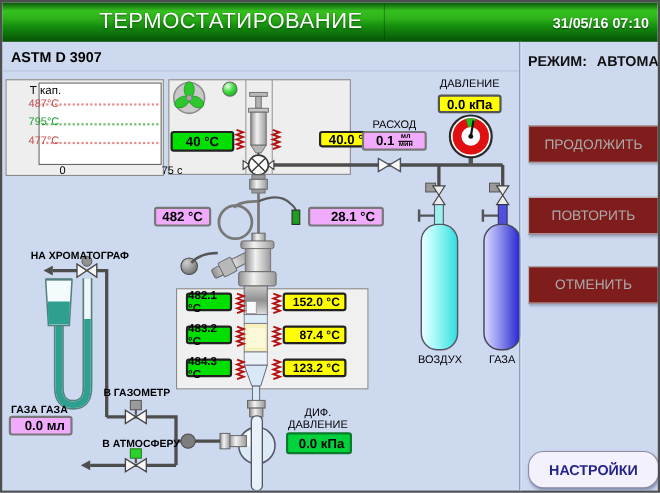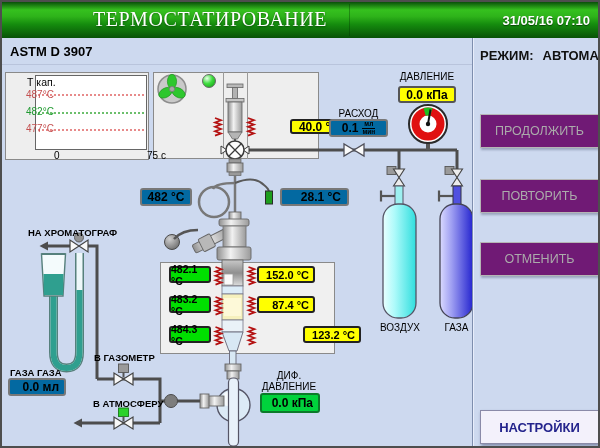--- a/index.html
+++ b/index.html
@@ -4,55 +4,55 @@
 <style>
   html,body{margin:0;padding:0;background:#9aa7bd;}
   .screen{position:relative;width:600px;height:448px;background:#cdd9ef;
     border:2px solid #4e4e4e;box-sizing:border-box;overflow:hidden;
     font-family:"Liberation Sans", sans-serif;-webkit-font-smoothing:antialiased;}
   .abs{position:absolute;}
   
   .hdr{left:0;top:0;width:100%;height:36px;
     background:linear-gradient(180deg,#0a4f0a 0%,#35c11e 22%,#2eb31a 40%,#158c0e 62%,#075207 100%);}
   .hdr-title{left:0;top:6px;width:416px;text-align:center;color:#fff;font-size:20px;
-    letter-spacing:.5px;text-shadow:0 1px 2px rgba(0,40,0,.6);font-family:Liberation Serif, serif;}
+    letter-spacing:.5px;text-shadow:0 1px 2px rgba(0,40,0,.6);}
   .hdr-date{right:8px;top:11px;color:#fff;font-size:13px;font-weight:bold;
     text-shadow:0 1px 1px rgba(0,40,0,.7);}
   .hdr-sep{left:347px;top:2px;width:1px;height:32px;background:rgba(0,50,0,.35);}
   
   .method{left:8px;top:42px;font-size:13px;font-weight:bold;color:#000;}
   .mode{left:478px;top:46px;font-size:13px;font-weight:bold;color:#111;display:flex;gap:9px;}
   .hline{left:0;top:62px;width:470px;height:1px;background:#b9c4dc;}
   .vdiv{left:470px;top:36px;width:1px;height:410px;background:#7e8eae;box-shadow:1px 0 0 #e8eefc;}
   
   .panel{position:absolute;background:#eeeeee;border:1px solid #8a8a8a;box-sizing:border-box;z-index:1;}
   .panel-div{position:absolute;width:1px;background:#9a9a9a;z-index:1;}
   .plot{position:absolute;background:#fff;border:1px solid #666;box-sizing:border-box;z-index:1;}
   .dots{position:absolute;left:2px;right:2px;height:0;border-top:2px dotted;}
   
   .gfx{left:0;top:0;z-index:2;}
   
   .lbl{position:absolute;font-size:10px;color:#000;white-space:nowrap;z-index:3;}
   .b{font-weight:bold;}
   .disp{position:absolute;display:flex;align-items:center;justify-content:center;
     font-weight:bold;color:#000;border-radius:3px;box-sizing:border-box;z-index:3;}
-  .disp.gray{background:#0369a1;border:2px solid #787878;}
+  .disp.gray{background:#f0abfc;border:2px solid #787878;}
   .disp.green{background:#00df00;border:2px solid #222;}
   .disp.yellow{background:#ffff00;border:2px solid #222;}
   .disp.bgreen{background:#00d23c;border:2px solid #0c7a2a;}
   .frac{display:inline-flex;flex-direction:column;align-items:center;font-size:6.5px;
     font-weight:bold;line-height:6.5px;margin-left:4px;}
   .frac .den{border-top:1px solid #000;}
   
   .tick{position:absolute;font-size:10px;z-index:3;margin-left:19px;}
   
   .btn{position:absolute;left:478px;width:119px;height:34px;display:flex;align-items:center;
     justify-content:center;font-size:12.5px;box-sizing:border-box;z-index:3;
     font-family:"Liberation Sans", sans-serif;}
-  .btn.disabled{background:#701a75;border:1px solid #b5b5b5;color:#ababab;
+  .btn.disabled{background:#7f1d1d;border:1px solid #b5b5b5;color:#ababab;
     box-shadow:1px 2px 2px rgba(60,70,100,.35);}
   .btn.active{background:#f3f1fb;border:1px solid #8a8aa8;color:#24248c;font-weight:bold;
     font-size:13px;box-shadow:1px 2px 3px rgba(40,50,90,.45);}
 </style>
 </head>
 <body>
 
 <div class="screen">
 
   <div class="abs hdr"></div>
@@ -278,25 +278,28 @@
       <path d="M51.5 293 V350 Q51.5 366 64.5 366 Q77.5 366 77.5 350 V251" fill="none" stroke="#eef8fa" stroke-width="6"></path>
       <path d="M51.5 293 V350 Q51.5 366 64.5 366 Q77.5 366 77.5 350 V288" fill="none" stroke="#2f9f8f" stroke-width="6"></path>
       <polygon points="39.5,252 63.5,252 61,294 42,294" fill="#f4fbfc" stroke="#56807c" stroke-width="1.4"></polygon>
       <polygon points="41.5,272 61.5,272 61,293 42,293" fill="#2f9f8f"></polygon>
       <line x1="39.5" y1="252" x2="63.5" y2="252" stroke="#56807c" stroke-width="2"></line>
     </g>
   </svg>
 
   <div class="tick" style="left:6px;top:74px;color:#000;font-size:10.5px;">Т кап.</div>
   <div class="tick" style="left:5px;top:87px;color:#c45050;">487°С</div>
-  <div class="tick" style="left:5px;top:104px;color:#1f9a30;">482°С</div>
+  <div class="tick" style="left:5px;top:104px;color:#1f9a30;">795°С</div>
   <div class="tick" style="left:5px;top:121px;color:#c45050;">477°С</div>
   <div class="tick" style="left:33px;top:148px;color:#000;">0</div>
   <div class="tick" style="left:126px;top:148px;color:#000;">75 с</div>
 
+  <div class="disp green" style="left:153px;top:117px;width:58px;height:19px;font-size:12px;">
+    <span>40 °С</span>
+    </div>
   <div class="disp yellow" style="left:253px;top:117px;width:58px;height:15px;font-size:12px;margin-left:35px;">
     <span>40.0 °С</span>
     </div>
 
   <div class="lbl" style="left:327px;top:106px;width:59px;text-align:center;">РАСХОД</div>
   <div class="disp gray" style="left:327px;top:117px;width:59px;height:18px;font-size:12px;">
     <span>0.1</span>
     <span class="frac">
       <span>мл</span>
       <span class="den">мин</span>
@@ -323,21 +326,21 @@
     </div>
   <div class="disp green" style="left:167px;top:324px;width:42px;height:17px;font-size:10.5px;">
     <span>484.3 °С</span>
     </div>
   <div class="disp yellow" style="left:255px;top:264px;width:58px;height:17px;font-size:11px;justify-content:flex-end;padding-right:4px;">
     <span>152.0 °С</span>
     </div>
   <div class="disp yellow" style="left:255px;top:294px;width:58px;height:17px;font-size:11px;justify-content:flex-end;padding-right:4px;">
     <span>87.4 °С</span>
     </div>
-  <div class="disp yellow" style="left:255px;top:324px;width:58px;height:17px;font-size:11px;justify-content:flex-end;padding-right:4px;margin-left:46px;">
+  <div class="disp yellow" style="left:255px;top:324px;width:58px;height:17px;font-size:11px;justify-content:flex-end;padding-right:4px;">
     <span>123.2 °С</span>
     </div>
 
   <div class="lbl b" style="left:252px;top:368px;width:70px;text-align:center;font-weight:normal;">ДИФ.</div>
   <div class="lbl" style="left:252px;top:379px;width:70px;text-align:center;">ДАВЛЕНИЕ</div>
   <div class="disp bgreen" style="left:258px;top:391px;width:60px;height:20px;font-size:12px;justify-content:flex-end;padding-right:5px;">
     <span>0.0 кПа</span>
     </div>
 
   <div class="lbl b" style="left:8px;top:365px;font-size:9.5px;">ГАЗА ГАЗА</div>
@@ -354,17 +357,17 @@
 
   <div class="btn disabled" style="top:112px;">
     <span>ПРОДОЛЖИТЬ</span>
     </div>
   <div class="btn disabled" style="top:177px;">
     <span>ПОВТОРИТЬ</span>
     </div>
   <div class="btn disabled" style="top:240px;">
     <span>ОТМЕНИТЬ</span>
     </div>
-  <div class="btn active" style="top:408px;">
+  <div class="btn active" style="top:408px;border-radius:14px;">
     <span>НАСТРОЙКИ</span>
     </div>
 
 </div>
 
 </body></html>

